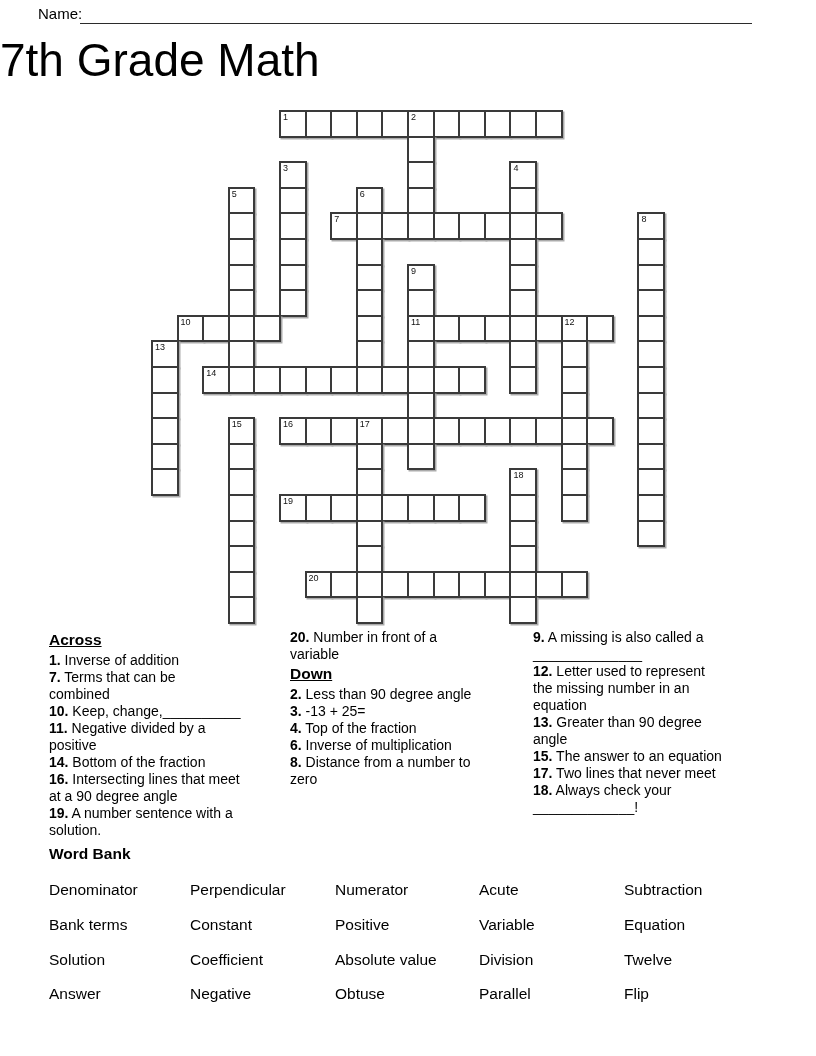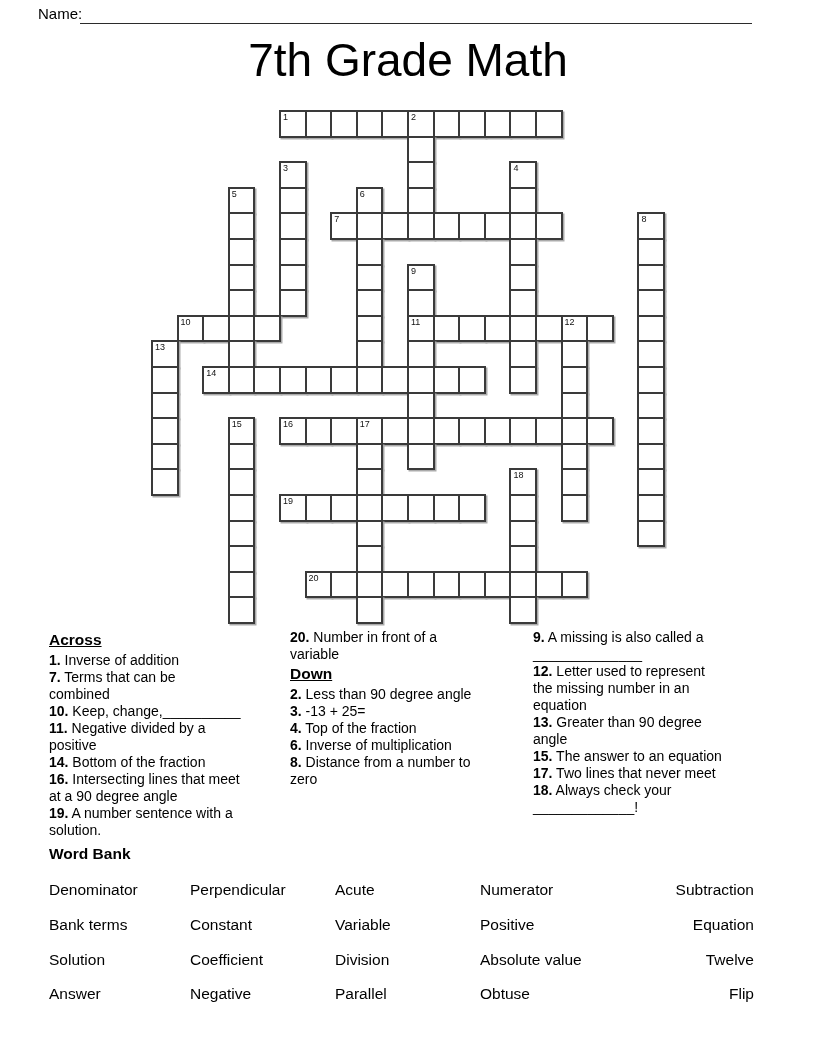--- a/index.html
+++ b/index.html
@@ -4,21 +4,21 @@
 <style>
   html,body { margin:0; padding:0; background:#ffffff; }
   .page {
     position:relative; width:816px; height:1056px; background:#ffffff;
     font-family:"Liberation Sans", sans-serif; color:#000; overflow:hidden;
   }
   
   .name-label { position:absolute; left:38px; top:5px; font-size:15px; }
   .name-line  { position:absolute; left:80px; top:6px; width:672px; height:17px;
                 border-bottom:1.5px solid #2b2b2b; }
-  .title { position:absolute; left:0; right:0; top:36px; text-align:center;
+  .title { position:absolute; left:0; right:0; top:36px; 
            font-size:46px; line-height:48px; font-weight:normal; margin:0; }
   
   .grid { position:absolute; left:151px; top:110px; width:514px; height:514px; }
   .cell {
     position:absolute; width:27.6px; height:27.6px; box-sizing:border-box;
     border:2px solid #3a3a3a; background:#ffffff;
     box-shadow:1.5px 1.5px 0 0 #ababab;
   }
   .cnum { position:absolute; top:0px; left:2px; font-size:9px; line-height:10px; color:#111; }
   
@@ -286,33 +286,33 @@
         <div>Bank terms</div>
         <div>Solution</div>
         <div>Answer</div>
       </div>
       <div class="wb-col" style="width: 145px;">
         <div>Perpendicular</div>
         <div>Constant</div>
         <div>Coefficient</div>
         <div>Negative</div>
       </div>
+      <div class="wb-col" style="width: 144px;">
+        <div>Numerator</div>
+        <div>Positive</div>
+        <div>Absolute value</div>
+        <div>Obtuse</div>
+      </div>
       <div class="wb-col" style="width: 145px;">
         <div>Acute</div>
         <div>Variable</div>
         <div>Division</div>
         <div>Parallel</div>
       </div>
-      <div class="wb-col" style="width: 144px;">
-        <div>Numerator</div>
-        <div>Positive</div>
-        <div>Absolute value</div>
-        <div>Obtuse</div>
-      </div>
-      <div class="wb-col" style="width: 130px; text-align: right;">
+      <div class="wb-col" style="width: 130px;">
         <div>Subtraction</div>
         <div>Equation</div>
         <div>Twelve</div>
         <div>Flip</div>
       </div>
     </div>
 
 </div>
 
 </body></html>

